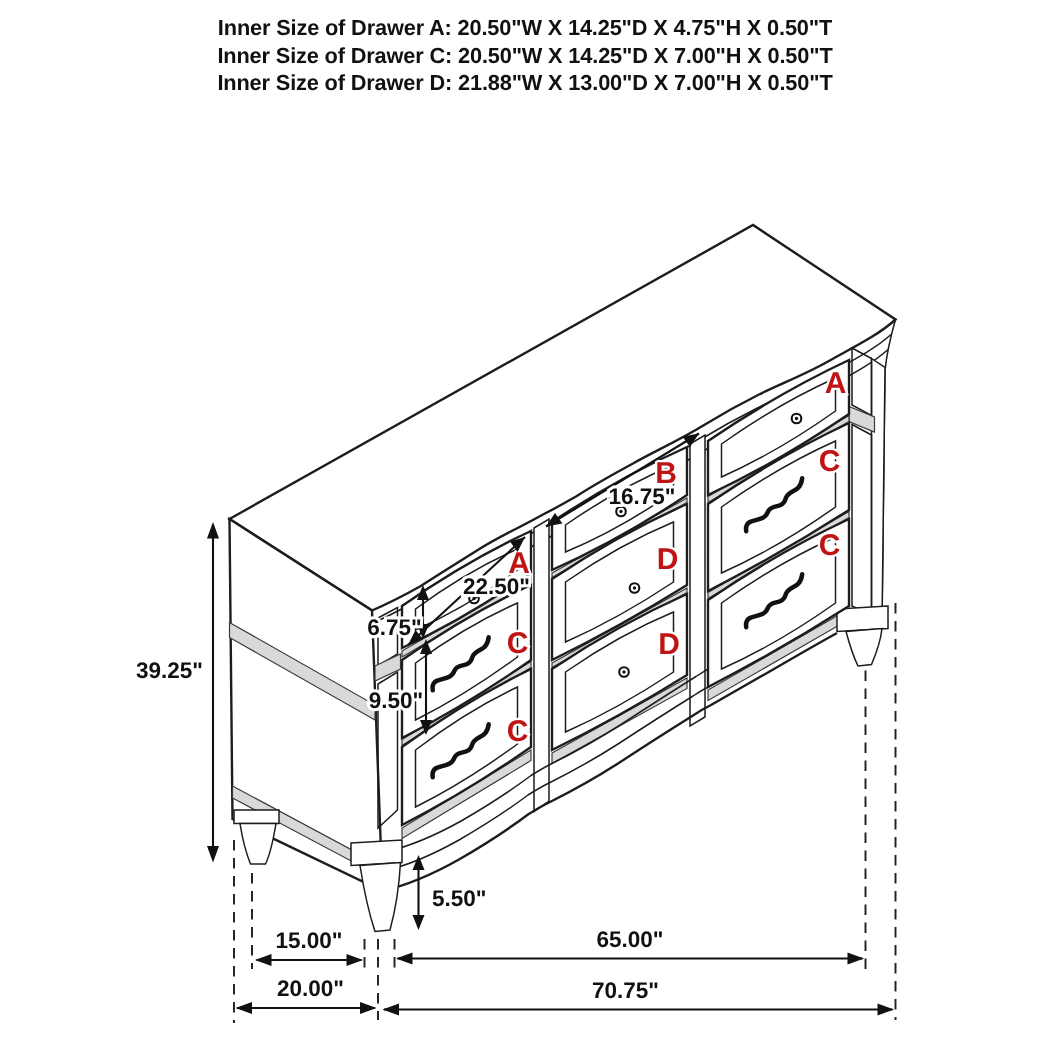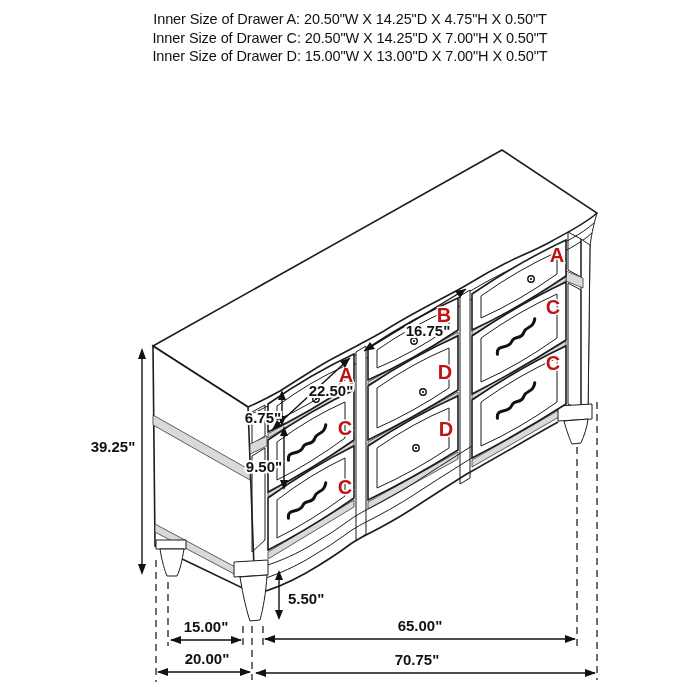--- a/index.html
+++ b/index.html
@@ -1,19 +1,19 @@
 <!DOCTYPE html>
 <html><head>
 <meta charset="utf-8">
 <style>
   html,body{margin:0;padding:0;background:#fff;}
   #page{position:relative;width:700px;height:700px;background:#fff;overflow:hidden;
         font-family:"Liberation Sans",sans-serif;}
   #header{position:absolute;top:10px;left:0;width:700px;text-align:center;}
-  .hline{font-size:14.5px;font-weight:normal;color:#111;line-height:18.6px;letter-spacing:-0.1px;white-space:nowrap;}
+  .hline{font-size:14.5px;font-weight:bold;color:#111;line-height:18.6px;letter-spacing:-0.1px;white-space:nowrap;}
   #drawing{position:absolute;left:0;top:0;width:700px;height:700px;}
   svg text{font-family:"Liberation Sans",sans-serif;}
   .dimtxt{font-size:15px;font-weight:bold;fill:#111;paint-order:stroke;stroke:#fff;stroke-width:4px;}
   .redltr{font-size:20px;font-weight:bold;fill:#c01414;paint-order:stroke;stroke:#fff;stroke-width:3px;}
   .ln{stroke:#1d1d1d;fill:none;}
   .thick{stroke-width:1.6;}
   .thin{stroke-width:1;}
   .dim{stroke:#111;stroke-width:1.4;fill:none;}
   .dash{stroke:#222;stroke-width:1.3;fill:none;stroke-dasharray:7 5;}
   .white{fill:#fff;}
@@ -21,21 +21,21 @@
   .head{fill:#111;stroke:none;}
 </style>
 </head>
 <body>
 
 <div id="page">
 
   <div id="header">
     <div class="hline">Inner Size of Drawer A: 20.50"W X 14.25"D X 4.75"H X 0.50"T</div>
     <div class="hline">Inner Size of Drawer C: 20.50"W X 14.25"D X 7.00"H X 0.50"T</div>
-    <div class="hline">Inner Size of Drawer D: 15.00"W X 13.00"D X 7.00"H X 0.50"T</div>
+    <div class="hline">Inner Size of Drawer D: 21.88"W X 13.00"D X 7.00"H X 0.50"T</div>
   </div>
 
   <svg id="drawing" viewBox="0 0 700 700">
     <defs>
       <pattern id="hatch" width="5" height="3.2" patternUnits="userSpaceOnUse">
         <rect width="5" height="3.2" fill="#f2f2f2"></rect>
         <path d="M0,1.6 H5" stroke="#2c2c2c" stroke-width="1.1"></path>
       </pattern>
     </defs>
 

